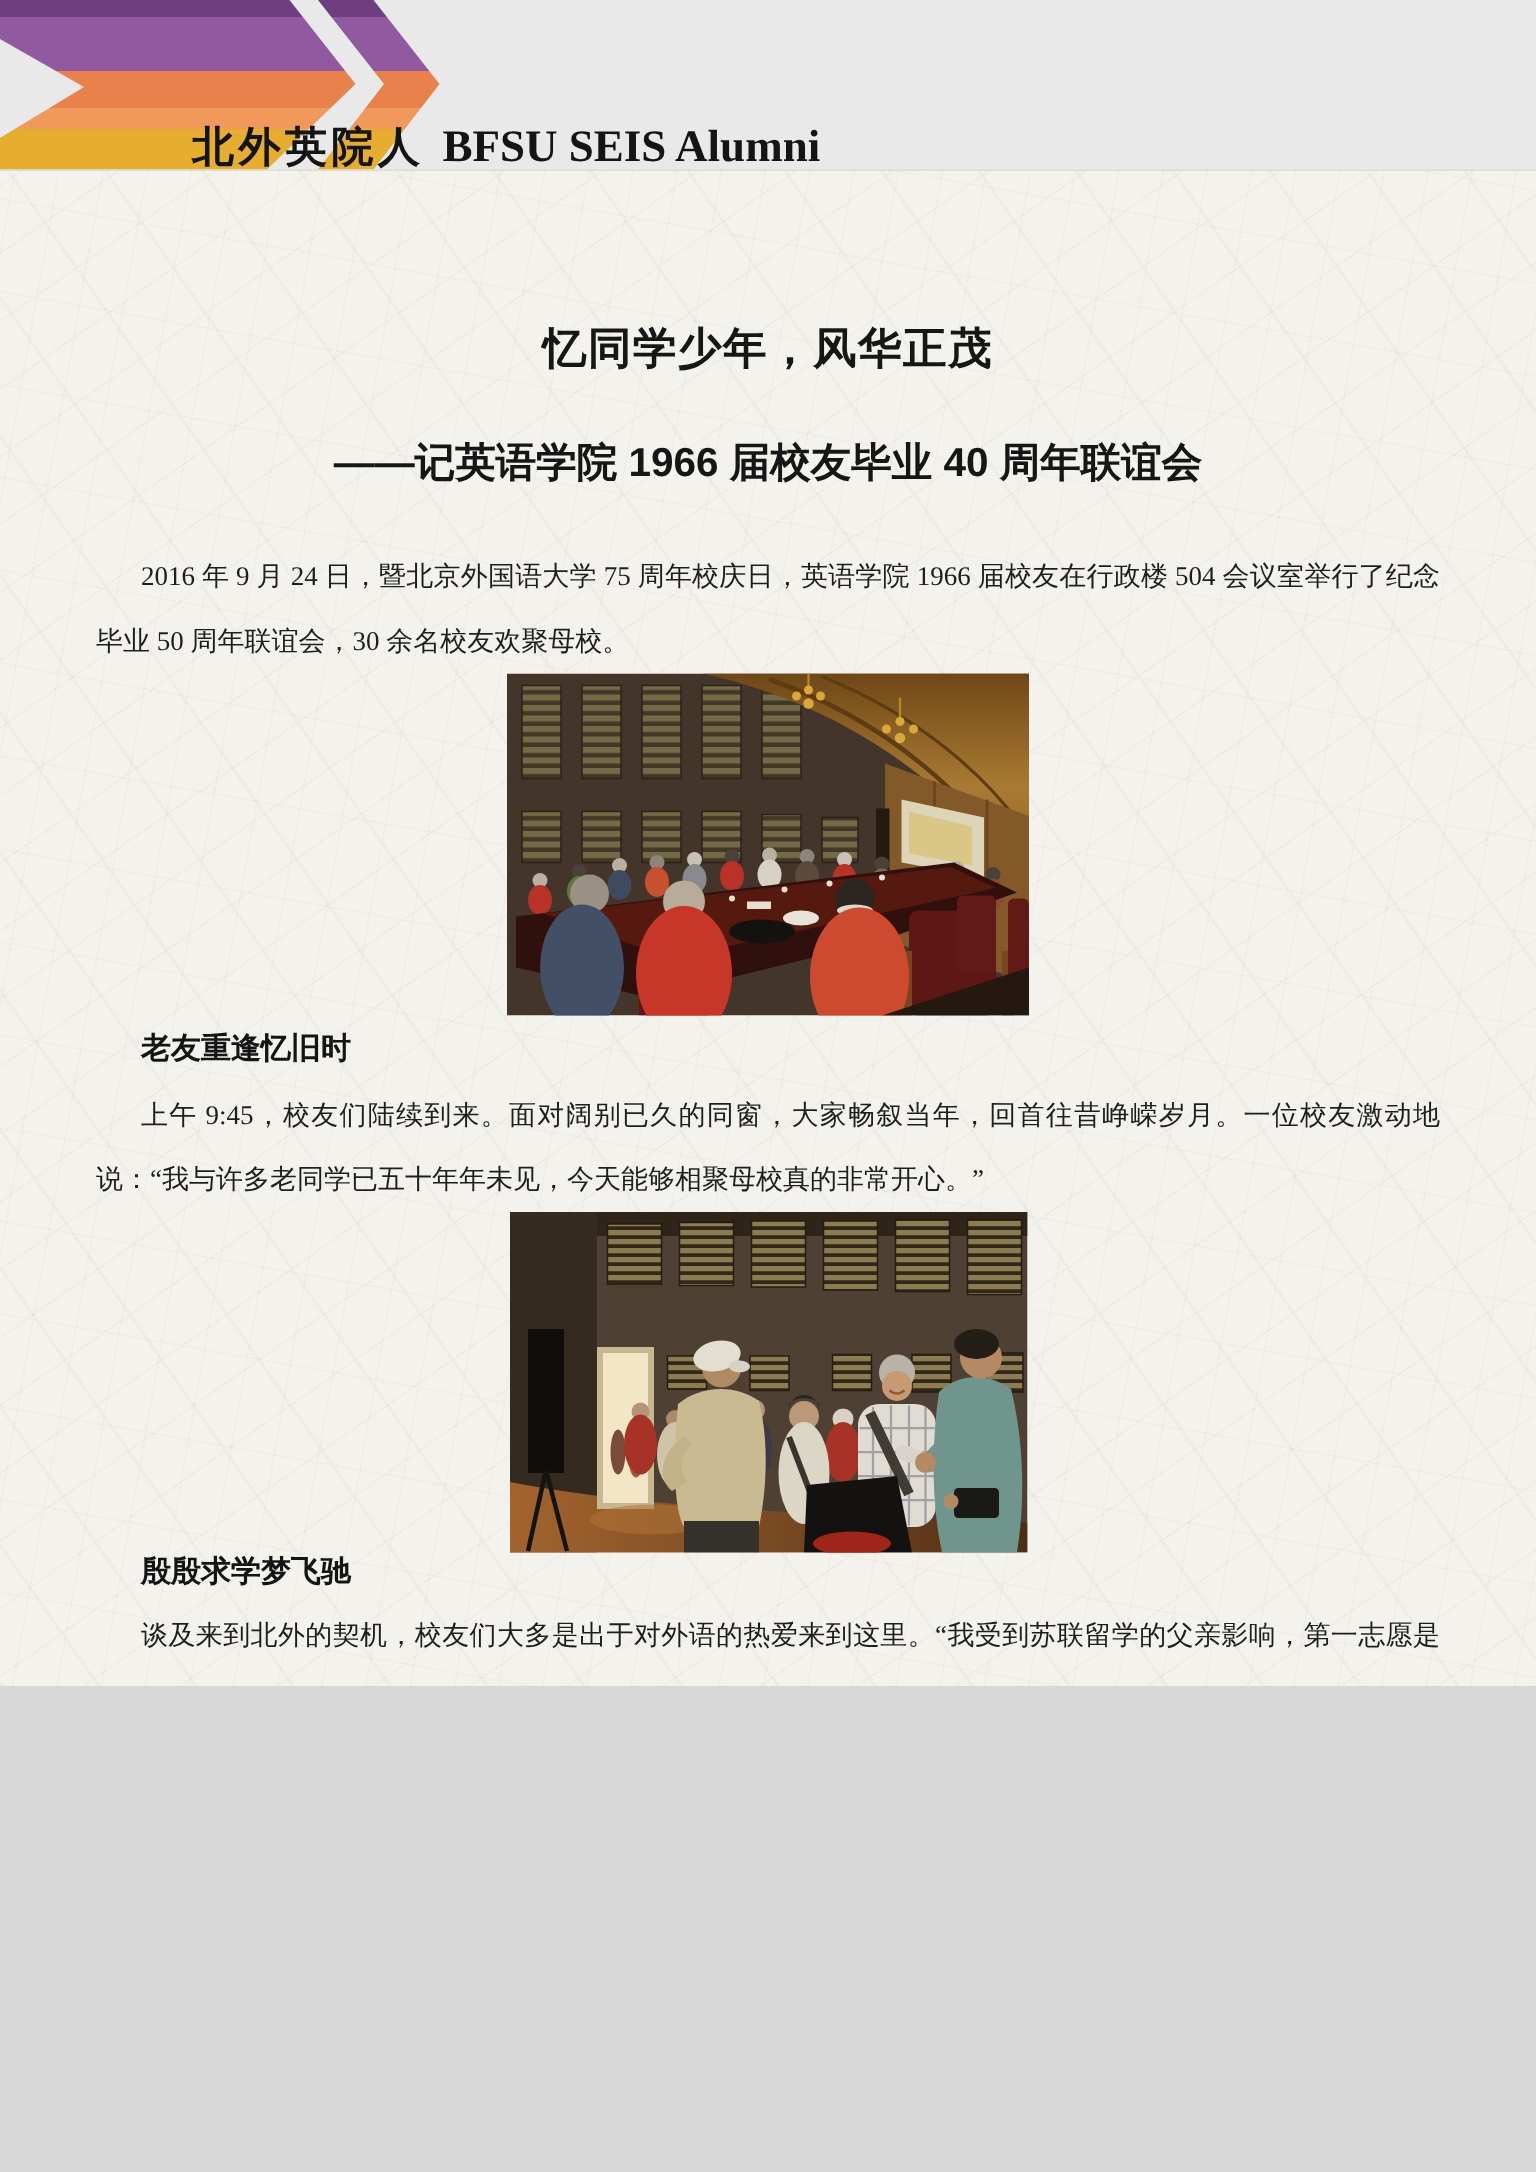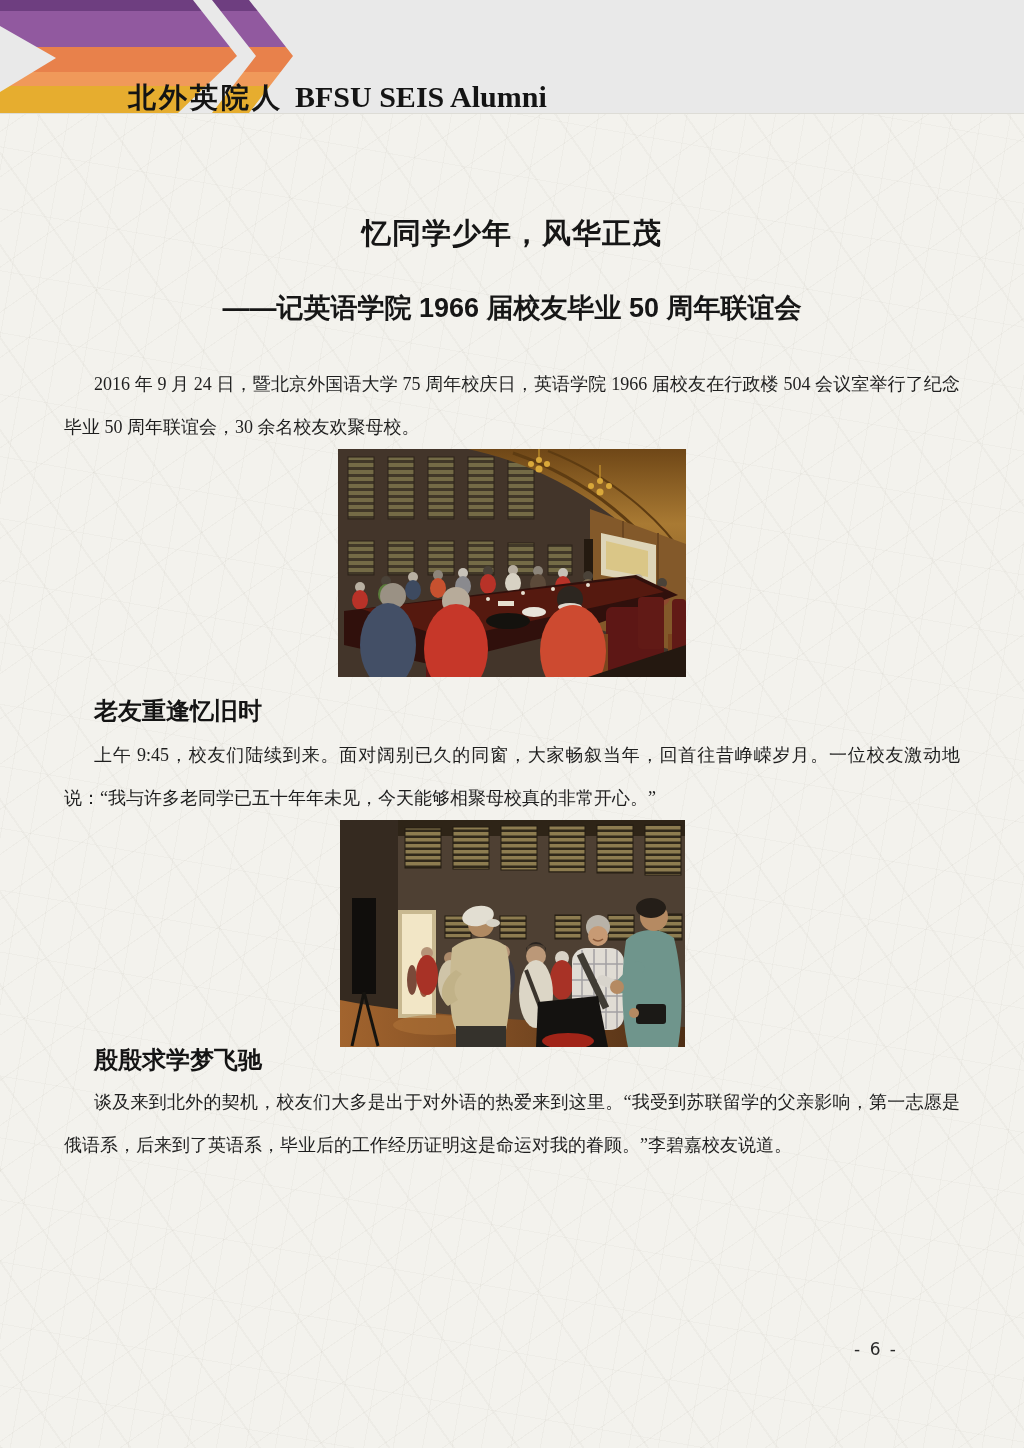--- a/index.html
+++ b/index.html
@@ -1,17 +1,17 @@
 <!DOCTYPE html>
 <html><head>
 <meta charset="utf-8">
 <style>
   html,body { margin:0; padding:0; background:#d8d8d8; }
   .page {
-    position:relative; width:1024px; height:1448px; overflow:hidden;
+    position:relative; width:1024px; height:1124px; overflow:hidden;
     margin:0 auto;
     color:#1c1c1c;
     font-family:"Liberation Serif","DejaVu Serif",serif;
     background-color:#f3f2ed;
     background-image:
       repeating-linear-gradient(100deg, rgba(168,162,148,0.07) 0 1px, transparent 1px 29px),
       repeating-linear-gradient(-35deg, rgba(168,162,148,0.08) 0 1px, transparent 1px 37px),
       repeating-linear-gradient(55deg, rgba(150,144,130,0.06) 0 2px, transparent 2px 53px),
       repeating-linear-gradient(10deg, rgba(150,144,130,0.05) 0 1px, transparent 1px 61px);
   }
@@ -40,22 +40,22 @@
   .body-p {
     font-size:18px; line-height:43px; text-align:justify;
     text-indent:30px; margin:0; color:#1e1e1e;
   }
   .p-intro { margin-top:38px; }
   .p-after-heading { margin-top:8px; }
   .p-after-photo2 { margin-top:15px; }
   .p-last { margin-top:6px; }
   .section-heading {
     font-family:"Liberation Serif","DejaVu Serif",serif;
-    font-weight:bold; font-size:24px; line-height:30px;
-    margin:19px 0 0; text-indent:30px; color:#141414;
+    font-weight:bold; font-size:20px; line-height:30px;
+    margin:7px 0 0; text-indent:30px; color:#141414;
   }
   .section-heading-2 { margin-top:-2px; }
   figure.photo { margin:0 auto; padding:0; }
   .photo-1 { width:348px; margin-top:-8px; }
   .photo-2 { width:345px; margin-top:-11px; }
   figure.photo svg { display:block; }
   .page-number {
     position:absolute; top:1339px; right:126px;
     font-size:17px; letter-spacing:2px; color:#2a2a2a;
     font-family:"DejaVu Sans","Liberation Sans",sans-serif;
@@ -87,21 +87,21 @@
       <polygon points="212,0 249,0 293,56 249,113 212,113 256,56" fill="url(#bands)"></polygon>
     </svg>
     <div class="masthead-text">
       <span class="mh-cn">北外英院人</span><span class="mh-en">BFSU SEIS Alumni</span>
     </div>
   </header>
 
   <main class="content">
 
     <h1 class="article-title">忆同学少年，风华正茂</h1>
-    <h2 class="article-subtitle">——记英语学院 1966 届校友毕业 50 周年联谊会</h2>
+    <h2 class="article-subtitle">——记英语学院 1966 届校友毕业 40 周年联谊会</h2>
 
     <p class="body-p p-intro">2016 年 9 月 24 日，暨北京外国语大学 75 周年校庆日，英语学院 1966 届校友在行政楼 504 会议室举行了纪念毕业 50 周年联谊会，30 余名校友欢聚母校。</p>
 
     <figure class="photo photo-1">
       <svg viewBox="0 0 348 228" width="348" height="228" preserveAspectRatio="none">
         <defs>
           <linearGradient id="p1wood" x1="0" y1="0" x2="0" y2="1">
             <stop offset="0" stop-color="#6f4717"></stop>
               <stop offset="0.5" stop-color="#a97a33"></stop>
               <stop offset="1" stop-color="#8a5f28"></stop>

